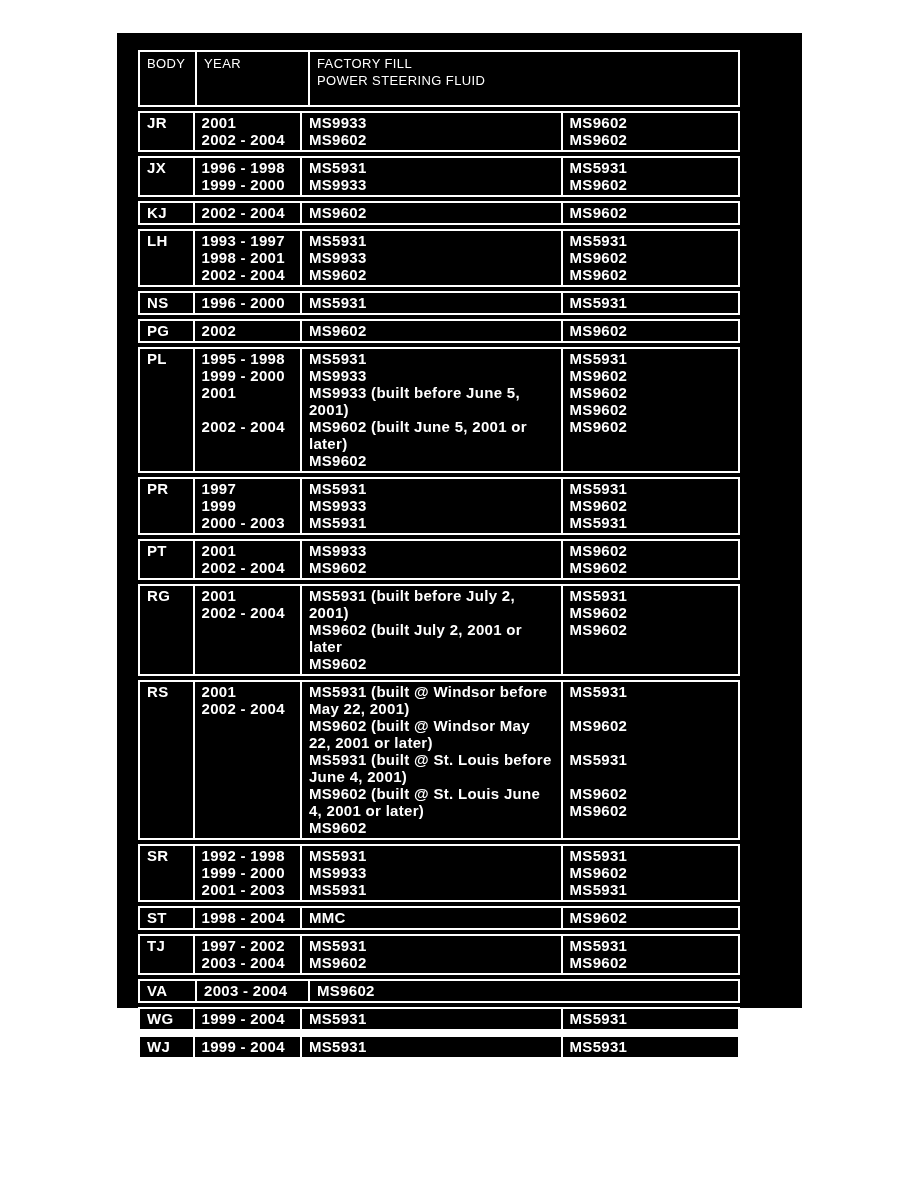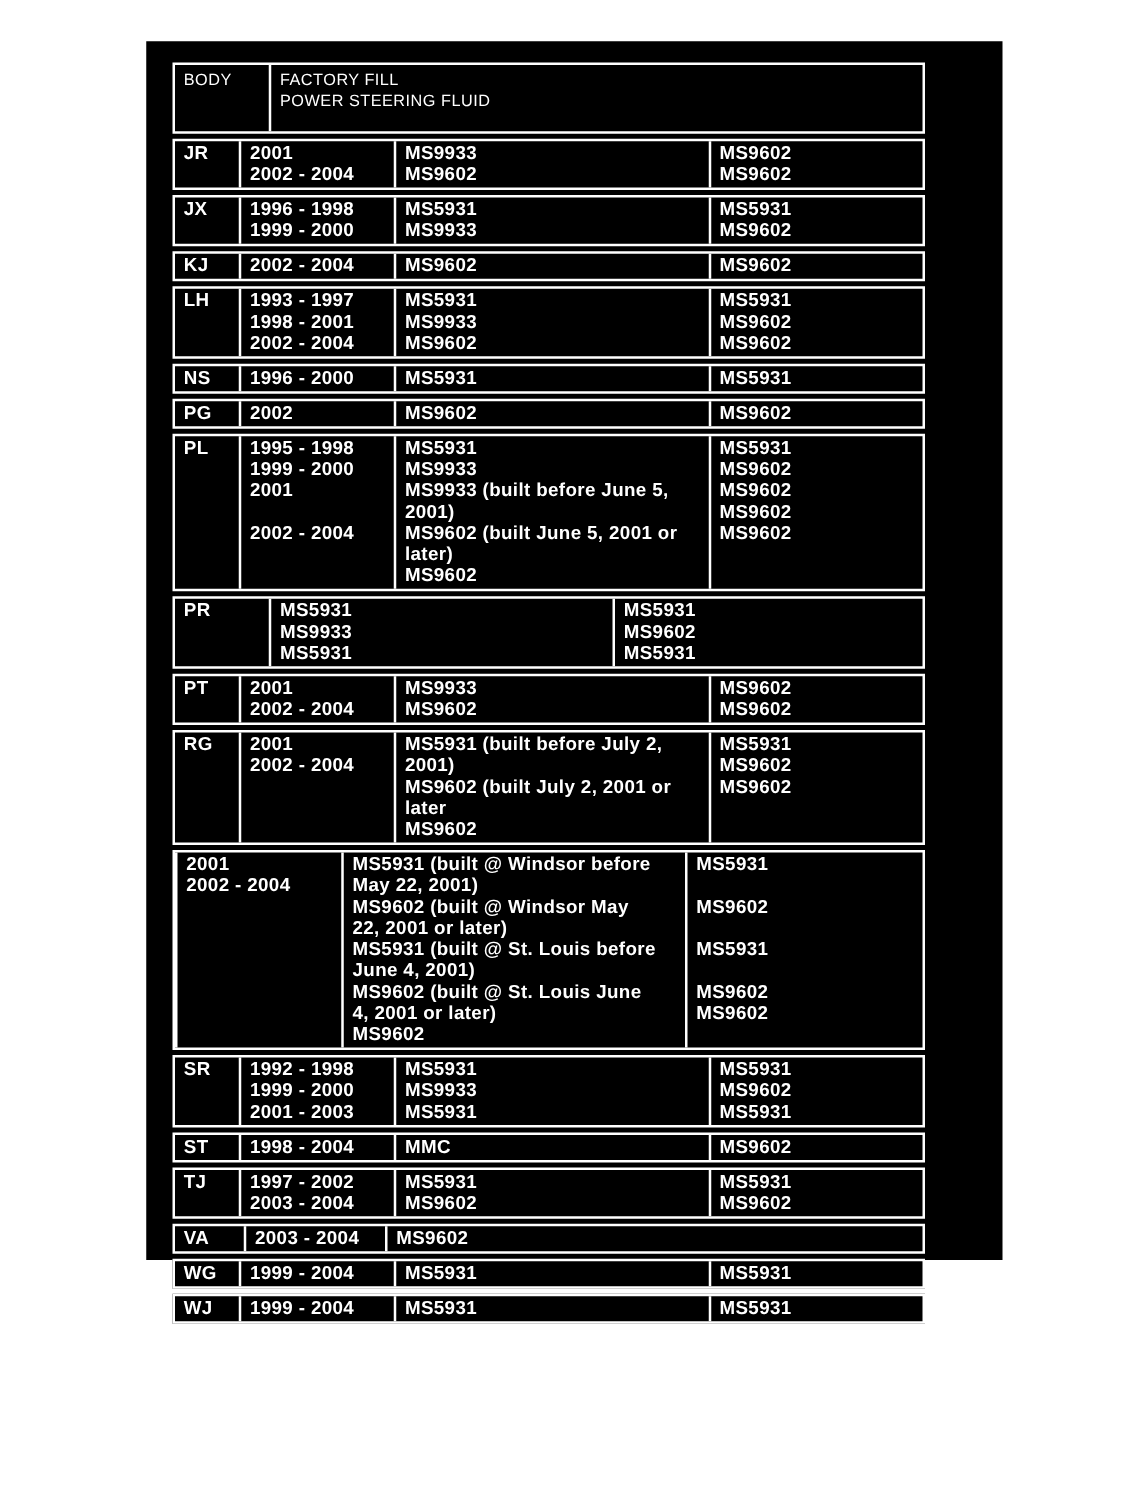--- a/index.html
+++ b/index.html
@@ -41,40 +41,41 @@
     font-size: 15px;
     font-weight: 700;
     line-height: 17px;
     letter-spacing: 0.3px;
     white-space: pre-line;
     padding: 1px 2px 2px 7px;
     overflow: hidden;
   }
   .c1 { width: 55px; }
   .c2 { width: 113px; border-left: 2px solid #ffffff; }
-  .c3 { width: 275px; border-left: 2px solid #ffffff; margin-left: 20px; }
+  .c3 { width: 275px; border-left: 2px solid #ffffff; }
   .c4 { width: 187px; border-left: 2px solid #ffffff; }
   .header .cell {
     font-size: 13px;
     font-weight: 400;
     line-height: 17px;
     letter-spacing: 0.4px;
     padding-top: 3px;
     padding-bottom: 3px;
     min-height: 53px;
   }
 </style>
 </head>
 <body>
 
 <div class="page">
   <div class="panel">
     <div class="fluid-table">
       <div class="row header">
         <div class="cell c1">BODY</div>
+        <div class="cell c2">YEAR</div>
         <div class="cell c3">FACTORY FILL
 POWER STEERING FLUID</div>
       </div>
       <div id="rows-container">
           <div class="row">
             <div class="cell c1">JR</div>
             <div class="cell c2">2001
 2002 - 2004</div>
             <div class="cell c3">MS9933
 MS9602</div>
@@ -133,20 +134,23 @@
 MS9602 (built June 5, 2001 or later)
 MS9602</div>
             <div class="cell c4">MS5931
 MS9602
 MS9602
 MS9602
 MS9602</div>
           </div>
           <div class="row">
             <div class="cell c1">PR</div>
+            <div class="cell c2">1997
+1999
+2000 - 2003</div>
             <div class="cell c3">MS5931
 MS9933
 MS5931</div>
             <div class="cell c4">MS5931
 MS9602
 MS5931</div>
           </div>
           <div class="row">
             <div class="cell c1">PT</div>
             <div class="cell c2">2001
@@ -161,20 +165,21 @@
             <div class="cell c2">2001
 2002 - 2004</div>
             <div class="cell c3">MS5931 (built before July 2, 2001)
 MS9602 (built July 2, 2001 or later
 MS9602</div>
             <div class="cell c4">MS5931
 MS9602
 MS9602</div>
           </div>
           <div class="row">
+            <div class="cell c1">RS</div>
             <div class="cell c2">2001
 2002 - 2004</div>
             <div class="cell c3">MS5931 (built @ Windsor before
 May 22, 2001)
 MS9602 (built @ Windsor May
 22, 2001 or later)
 MS5931 (built @ St. Louis before
 June 4, 2001)
 MS9602 (built @ St. Louis June
 4, 2001 or later)

